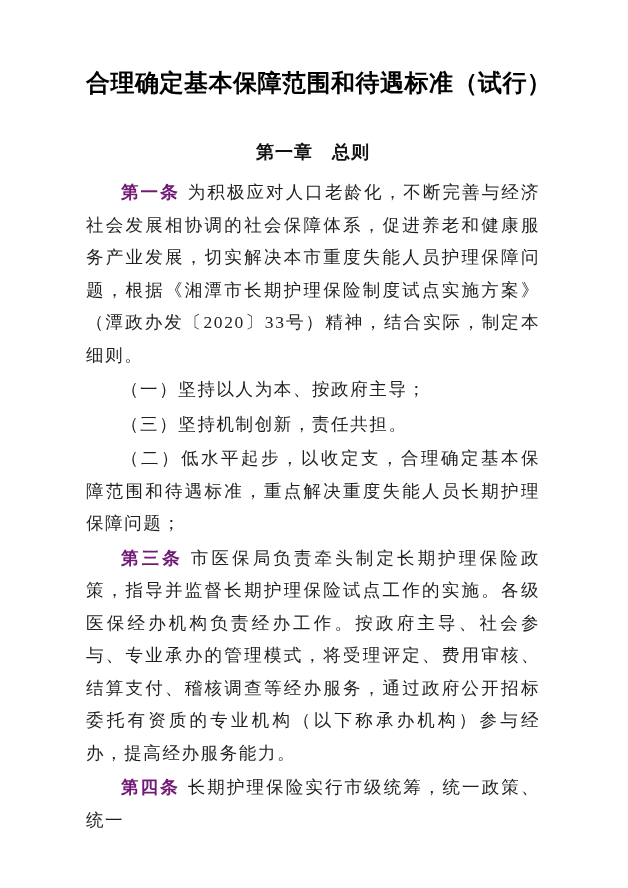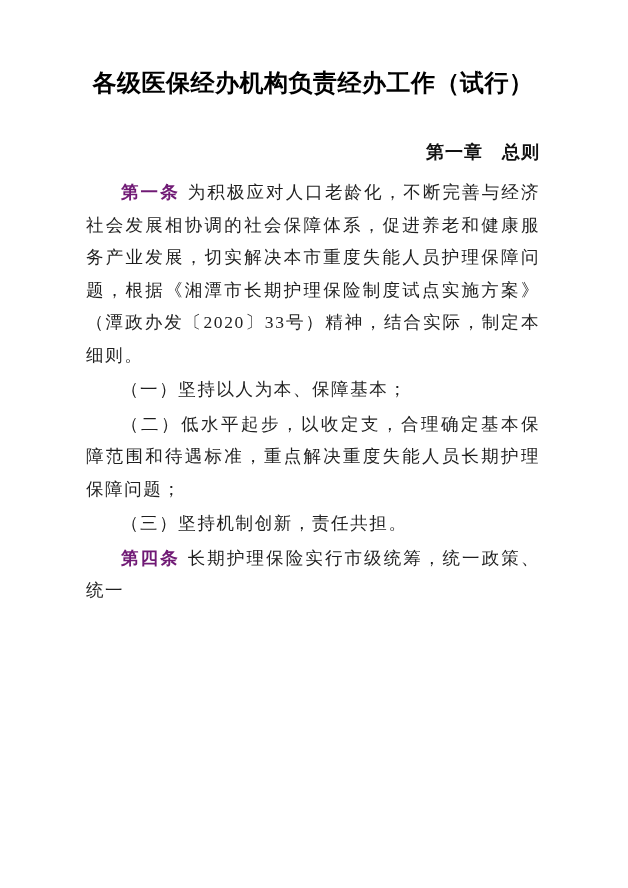--- a/index.html
+++ b/index.html
@@ -29,21 +29,21 @@
     text-align: center;
     letter-spacing: 0.5px;
     line-height: 34px;
     white-space: nowrap;
   }
   .chapter-heading {
     margin: 40px 0 0 0;
     font-size: 18px;
     font-weight: bold;
     color: #111111;
-    text-align: right;
+    text-align: center;
     letter-spacing: 1px;
     line-height: 24px;
   }
   .body-text {
     margin-top: 12px;
   }
   .para {
     margin: 2px 0 0 0;
     font-size: 17.5px;
     line-height: 32.5px;
@@ -56,43 +56,46 @@
     font-weight: bold;
     color: #701a75;
     margin-right: 0.45em;
   }
 </style>
 </head>
 <body>
 
 <div class="page">
 
-  <h1 class="doc-title">各级医保经办机构负责经办工作（试行）</h1>
+  <h1 class="doc-title">合理确定基本保障范围和待遇标准（试行）</h1>
 
   <h2 class="chapter-heading">第一章　总则</h2>
 
   <div class="body-text">
 
     <p class="para">
       <b class="article-label">第一条</b><span>为积极应对人口老龄化，不断完善与经济社会发展相协调的社会保障体系，促进养老和健康服务产业发展，切实解决本市重度失能人员护理保障问题，根据《湘潭市长期护理保险制度试点实施方案》（潭政办发〔2020〕33号）精神，结合实际，制定本细则。</span>
     </p>
 
 
     <p class="para">
-      <span>（一）坚持以人为本、保障基本；</span>
+      <span>（一）坚持以人为本、按政府主导；</span>
+    </p>
+
+    <p class="para">
+      <span>（三）坚持机制创新，责任共担。</span>
     </p>
 
     <p class="para">
       <span>（二）低水平起步，以收定支，合理确定基本保障范围和待遇标准，重点解决重度失能人员长期护理保障问题；</span>
     </p>
 
     <p class="para">
-      <span>（三）坚持机制创新，责任共担。</span>
+      <b class="article-label">第三条</b><span>市医保局负责牵头制定长期护理保险政策，指导并监督长期护理保险试点工作的实施。各级医保经办机构负责经办工作。按政府主导、社会参与、专业承办的管理模式，将受理评定、费用审核、结算支付、稽核调查等经办服务，通过政府公开招标委托有资质的专业机构（以下称承办机构）参与经办，提高经办服务能力。</span>
     </p>
-
 
     <p class="para">
       <b class="article-label">第四条</b><span>长期护理保险实行市级统筹，统一政策、统一</span>
     </p>
 
   </div>
 
 </div>
 
 </body></html>

